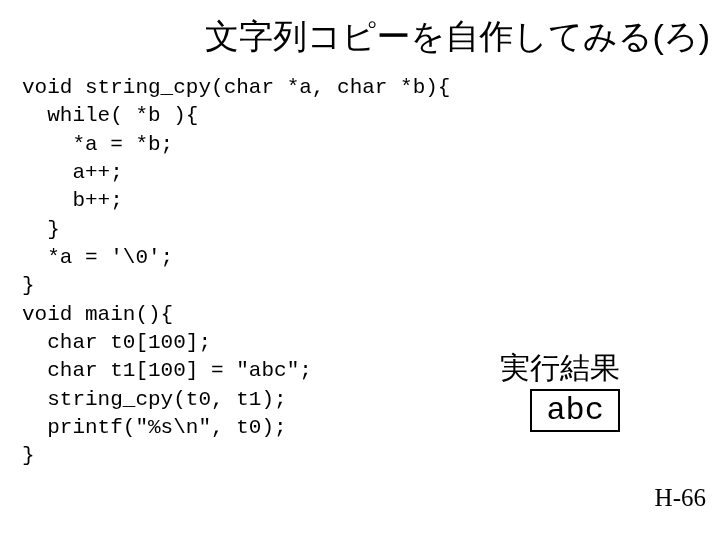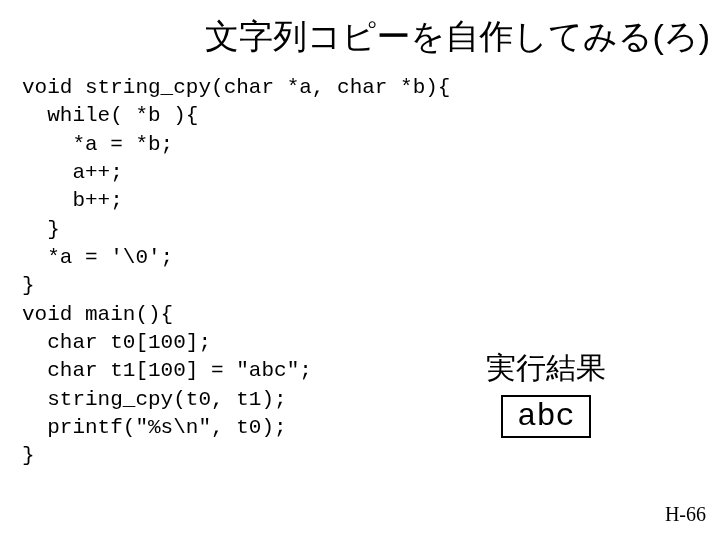--- a/index.html
+++ b/index.html
@@ -22,42 +22,41 @@
   .code {
     font-family: "Lucida Console", "Courier New", monospace;
     font-size: 21px;
     white-space: pre;
     line-height: 1.35;
     padding-left: 22px;
     padding-top: 6px;
   }
   .result-area {
     position: absolute;
-    right: 114px;
+    right: 100px;
     top: 348px;
-    text-align: center;
+    text-align: right;
   }
   .result-label {
     font-size: 30px;
   }
   .result-box {
     border: 2px solid #000;
     font-family: "Lucida Console", "Courier New", monospace;
     font-size: 32px;
     padding: 2px 14px;
-    margin-top: 6px;
     display: inline-block;
     line-height: 1.1;
   }
   .pagenum {
     position: absolute;
     right: 14px;
-    bottom: 14px;
+    bottom: 28px;
     font-family: "Times New Roman", serif;
-    font-size: 20px;
+    font-size: 25px;
   }
 </style>
 </head>
 <body>
 
 <div class="title">文字列コピーを自作してみる(ろ)</div>
 
 <div class="code">void string_cpy(char *a, char *b){
   while( *b ){
     *a = *b;

